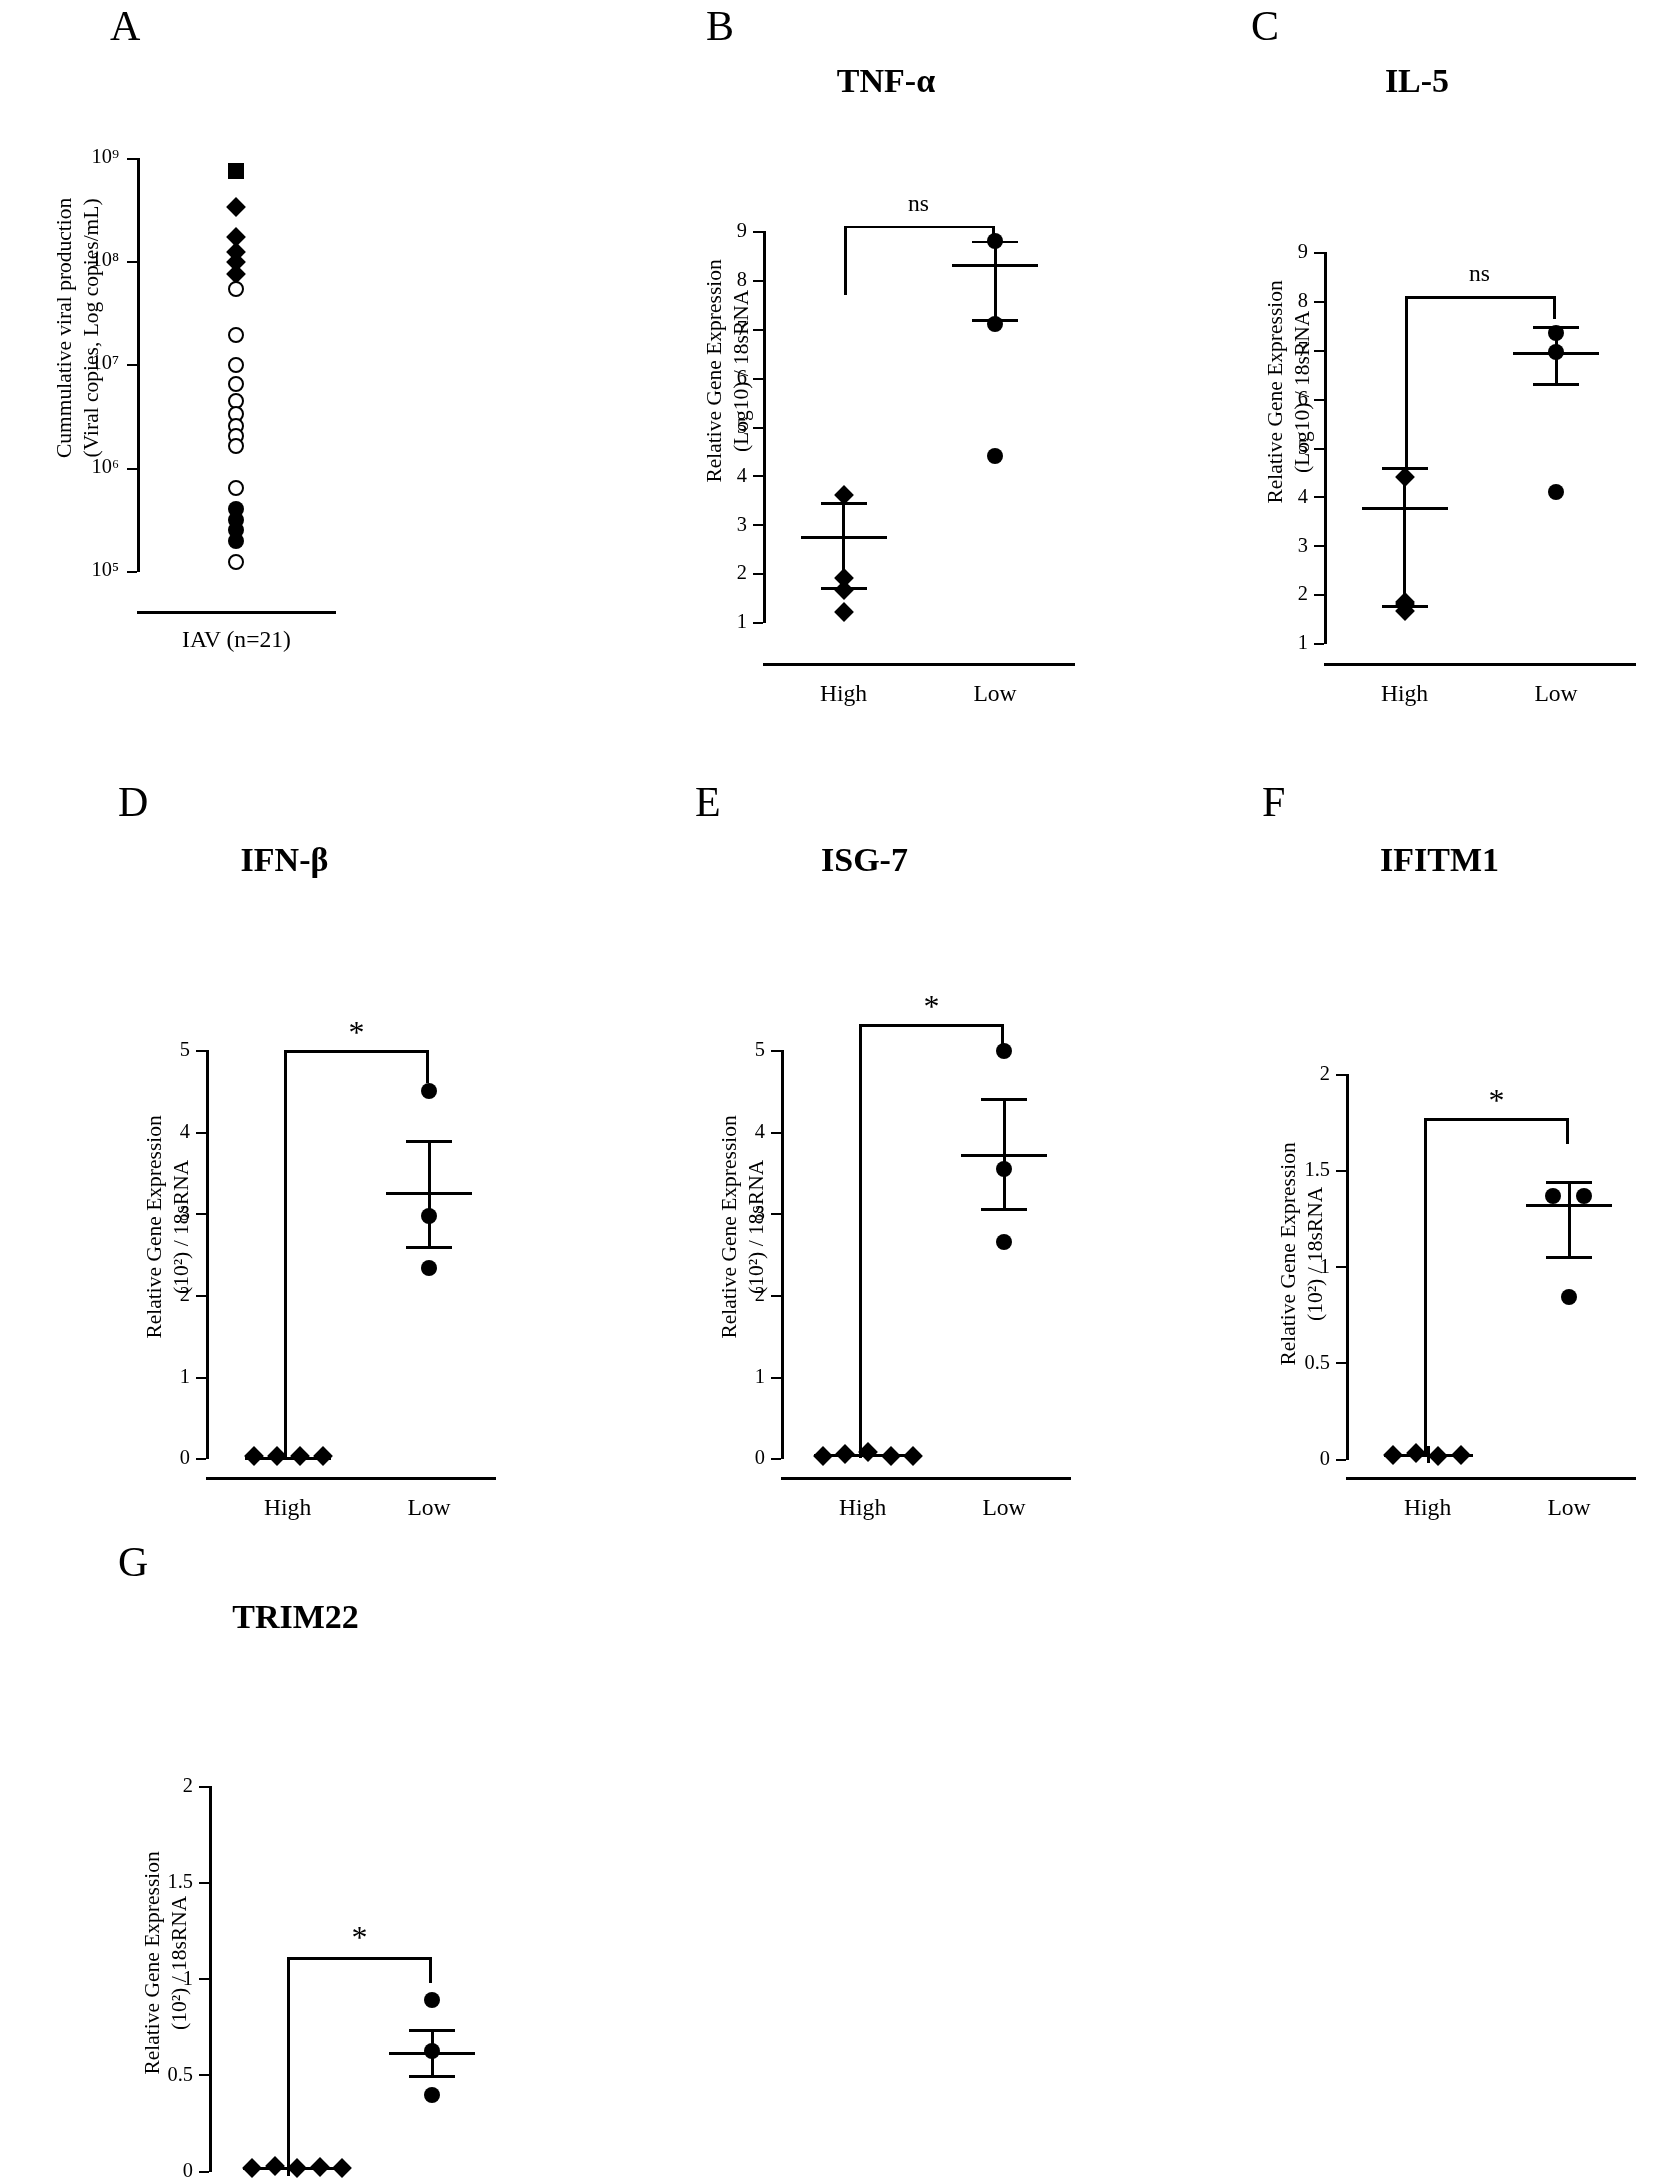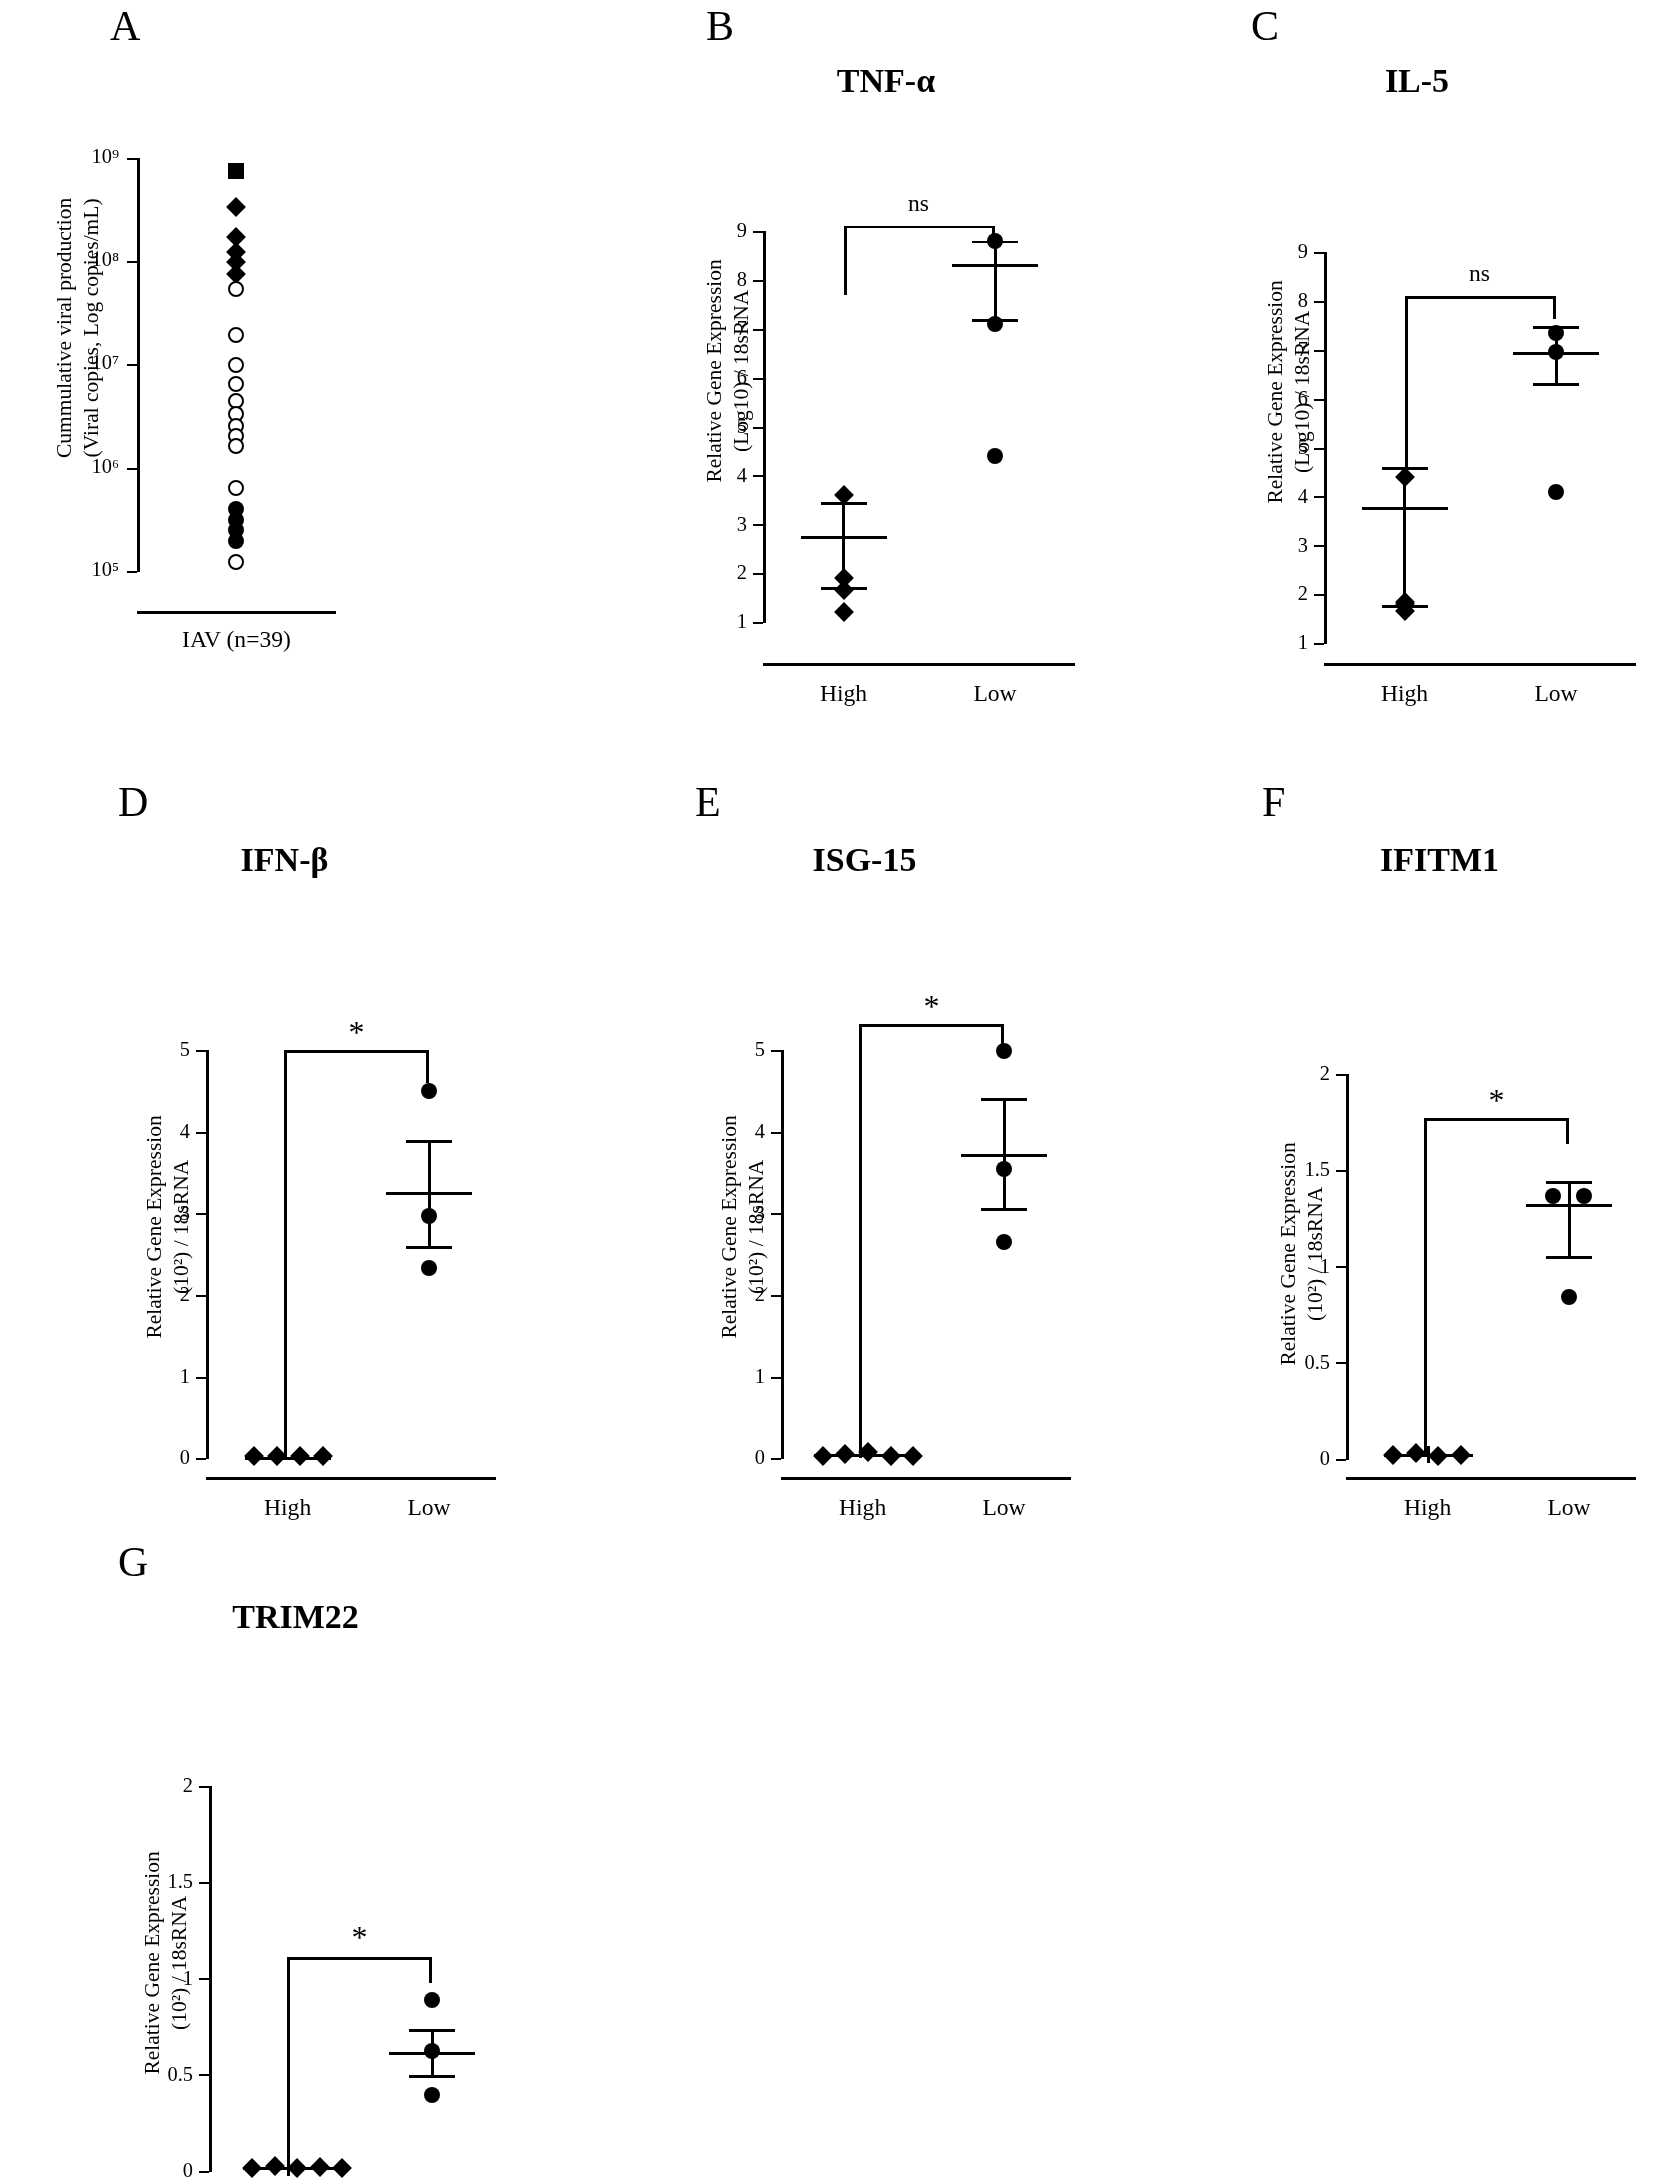--- a/index.html
+++ b/index.html
@@ -182,21 +182,21 @@
     <div class="pt circle-open" style="left:99px; top:268px;"></div>
     <div class="pt circle-open" style="left:99px; top:278px;"></div>
     <div class="pt circle-open" style="left:99px; top:288px;"></div>
     <div class="pt circle-open" style="left:99px; top:330px;"></div>
     <div class="pt circle-filled" style="left:99px; top:351px;"></div>
     <div class="pt circle-filled" style="left:99px; top:362px;"></div>
     <div class="pt circle-filled" style="left:99px; top:372px;"></div>
     <div class="pt circle-filled" style="left:99px; top:383px;"></div>
     <div class="pt circle-open" style="left:99px; top:404px;"></div>
 
-    <div class="xcat" style="left:0px; top:470px; width:199px;">IAV (n=39)</div>
+    <div class="xcat" style="left:0px; top:470px; width:199px;">IAV (n=21)</div>
   </div>
 </div>
 
 <div class="panel" style="left:607px; top:0px; width:499px; height:709px;">
   <div class="panel-letter" style="position:absolute; left:99px; top:5.4px;">B</div>
   <div class="panel-title" style="position:absolute; left:118px; top:64px; width:322px;">TNF-α</div>
 
   <div class="ylabel" style="left:-67px; top:344px; width:376px;">
     <div>Relative Gene Expression</div>
     <div>(Log10) / 18sRNA</div>
@@ -367,21 +367,21 @@
     <div class="err-cap" style="left:200px; top:90px; width:46px;"></div>
     <div class="err-cap" style="left:200px; top:196px; width:46px;"></div>
 
     <div class="xcat" style="left:22.6px; top:446px; width:118px;">High</div>
     <div class="xcat" style="left:164px; top:446px; width:118px;">Low</div>
   </div>
 </div>
 
 <div class="panel" style="left:639px; top:776px; width:499px; height:741px;">
   <div class="panel-letter" style="position:absolute; left:56px; top:5.4px;">E</div>
-  <div class="panel-title" style="position:absolute; left:91px; top:67px; width:269px;">ISG-15</div>
+  <div class="panel-title" style="position:absolute; left:91px; top:67px; width:269px;">ISG-7</div>
 
   <div class="ylabel" style="left:-73px; top:424px; width:354px;">
     <div>Relative Gene Expression</div>
     <div>(10²) / 18sRNA</div>
   </div>
 
   <div class="plot" style="position:absolute; left:142px; top:274px; width:301px; height:435px;">
     <div class="axis-y" style="left:0px; top:0px; height:409px;"></div>
     <div class="tick" style="left:-9.7px; top:0px;"></div>
     <div class="tick" style="left:-9.7px; top:82px;"></div>

